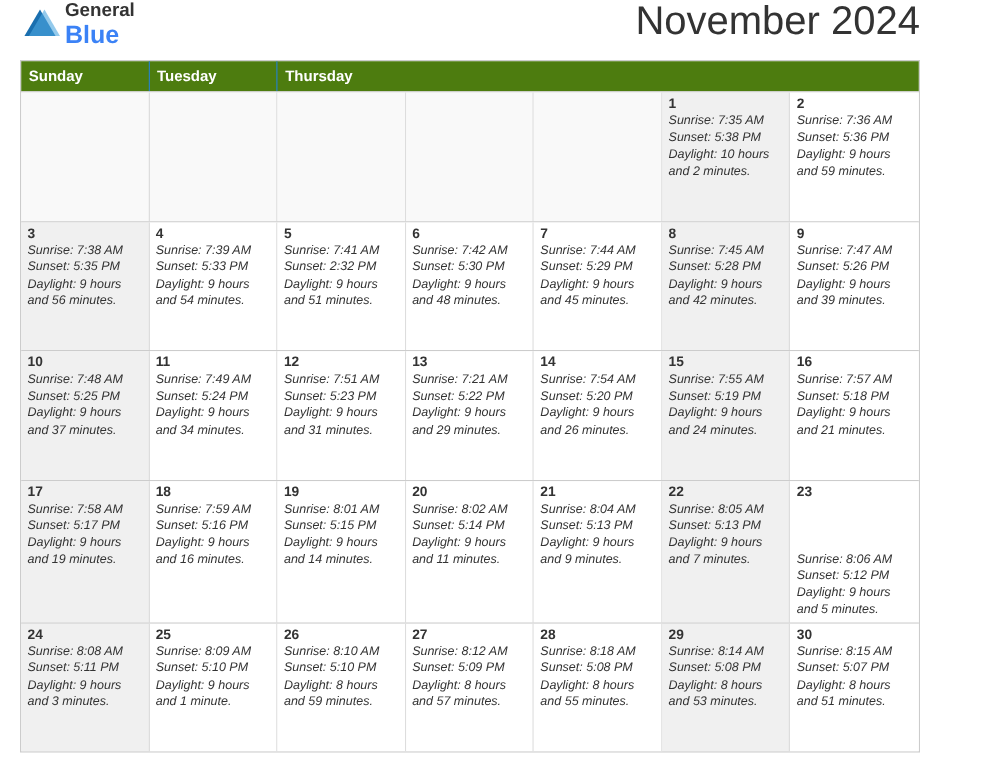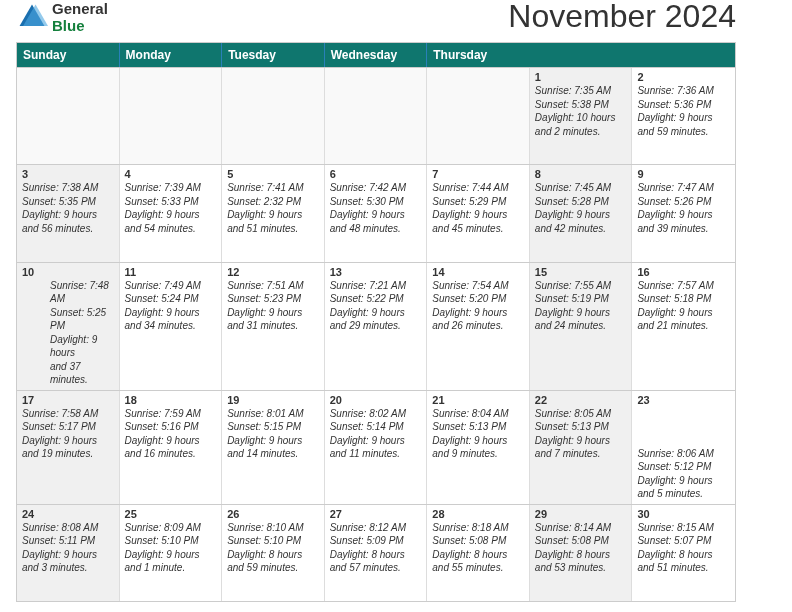--- a/index.html
+++ b/index.html
@@ -48,21 +48,21 @@
     }
     .calendar {
       flex: 1;
       display: flex;
       flex-direction: column;
       border: 1px solid #ccc;
     }
     .cal-header {
       display: grid;
       grid-template-columns: repeat(7, 1fr);
-      background: #0f766e;
+      background: #4d7c0f;
     }
     .cal-header-cell {
       color: #fff;
       font-size: 12px;
       font-weight: bold;
       padding: 5px 6px;
       text-align: left;
       border-right: 1px solid #2980b9;
     }
     .cal-header-cell:last-child { border-right: none; }
@@ -108,34 +108,32 @@
 
 <div class="page">
   <div class="header">
     <div class="logo">
       <svg class="logo-icon" viewBox="0 0 36 36">
         <polygon points="18,4 32,28 4,28" fill="#1a6faf"></polygon>
         <polygon points="22,4 36,28 8,28" fill="#4da6e0" opacity="0.6"></polygon>
       </svg>
       <div>
         <div style="font-size:15px;font-weight:bold;color:#333;">General</div>
-        <div style="font-size:15px;font-weight:bold;color:#15803d;">Blue</div>
+        <div style="font-size:20px;font-weight:bold;color:#3b82f6;">Blue</div>
       </div>
     </div>
     <div class="title-block">
       <div class="month-title">November 2024</div>
     </div>
   </div>
 
   <div class="calendar">
     <div class="cal-header">
       <div class="cal-header-cell">Sunday</div>
-      <div class="cal-header-cell">Monday</div>
       <div class="cal-header-cell">Tuesday</div>
-      <div class="cal-header-cell">Wednesday</div>
       <div class="cal-header-cell">Thursday</div>
     </div>
     <div class="cal-body" id="cal-body">
     <div class="cal-row">
           <div class="cal-cell empty"></div>
           <div class="cal-cell empty"></div>
           <div class="cal-cell empty"></div>
           <div class="cal-cell empty"></div>
           <div class="cal-cell empty"></div>
           <div class="cal-cell shaded">
@@ -200,21 +198,21 @@
             <span class="day-num">9</span>
             <div class="day-info" style="white-space: pre-line;">Sunrise: 7:47 AM
 Sunset: 5:26 PM
 Daylight: 9 hours
 and 39 minutes.</div>
           </div>
         </div>
         <div class="cal-row">
           <div class="cal-cell shaded">
             <span class="day-num">10</span>
-            <div class="day-info" style="white-space: pre-line; margin-left: 28px;">Sunrise: 7:48 AM
+            <div class="day-info" style="white-space: pre-line;">Sunrise: 7:48 AM
 Sunset: 5:25 PM
 Daylight: 9 hours
 and 37 minutes.</div>
           </div>
           <div class="cal-cell">
             <span class="day-num">11</span>
             <div class="day-info" style="white-space: pre-line;">Sunrise: 7:49 AM
 Sunset: 5:24 PM
 Daylight: 9 hours
 and 34 minutes.</div>

